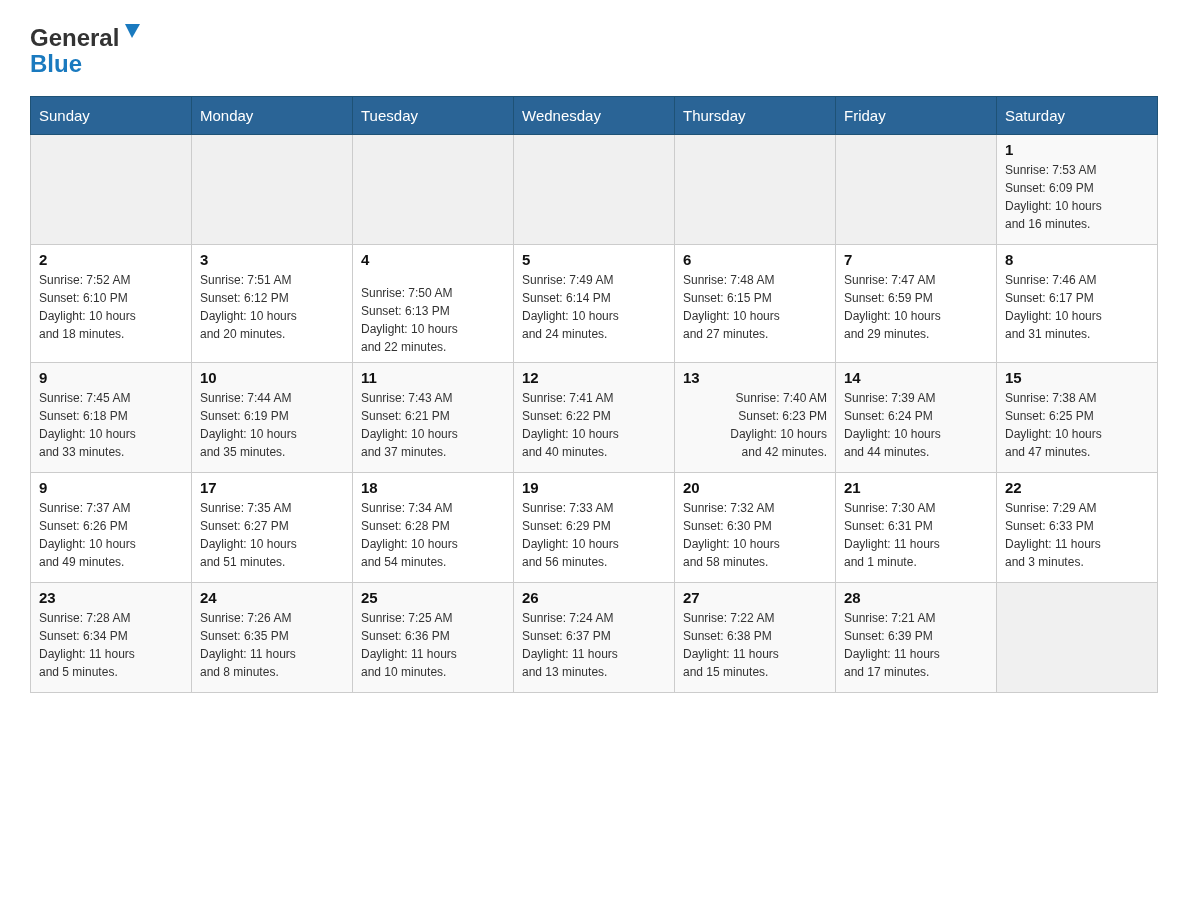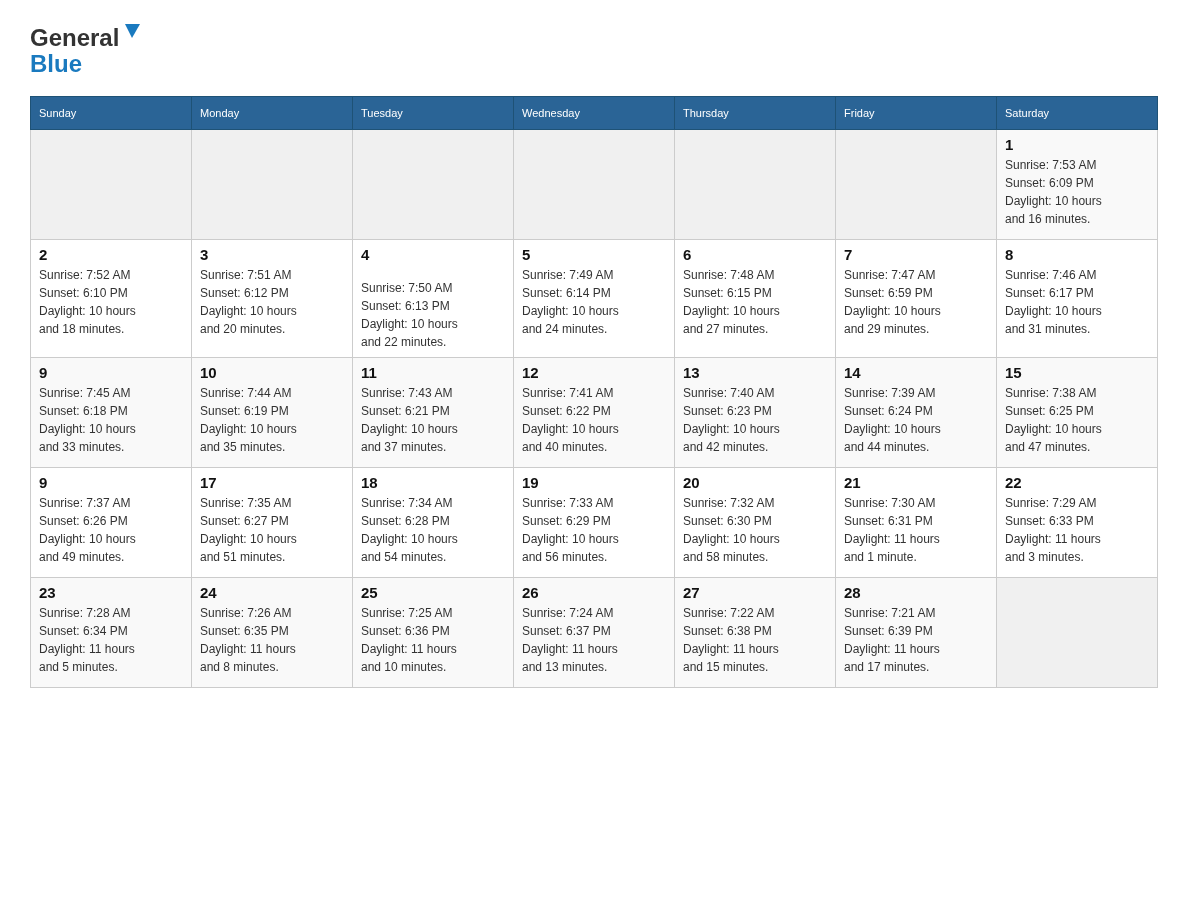--- a/index.html
+++ b/index.html
@@ -36,21 +36,21 @@
       margin-top: 4px;
     }
     table {
       width: 100%;
       border-collapse: collapse;
       margin-top: 10px;
     }
     thead tr th {
       background-color: #2a6496;
       color: #fff;
-      font-size: 11px;
+      font-size: 15px;
       font-weight: normal;
       padding: 10px 8px;
       text-align: left;
       border: 1px solid #1e5276;
     }
     tbody tr td {
       vertical-align: top;
       border: 1px solid #ccc;
       padding: 6px 8px;
       min-height: 90px;
@@ -202,21 +202,21 @@
         </td>
         <td>
           <span class="day-number">12</span>
           <div class="day-info" style="white-space: pre-line;">Sunrise: 7:41 AM
 Sunset: 6:22 PM
 Daylight: 10 hours
 and 40 minutes.</div>
         </td>
         <td>
           <span class="day-number">13</span>
-          <div class="day-info" style="white-space: pre-line;">Sunrise: 7:40 AM
+          <div class="day-info" style="white-space: pre-line; text-align: right;">Sunrise: 7:40 AM
 Sunset: 6:23 PM
 Daylight: 10 hours
 and 42 minutes.</div>
         </td>
         <td>
           <span class="day-number">14</span>
           <div class="day-info" style="white-space: pre-line;">Sunrise: 7:39 AM
 Sunset: 6:24 PM
 Daylight: 10 hours
 and 44 minutes.</div>

